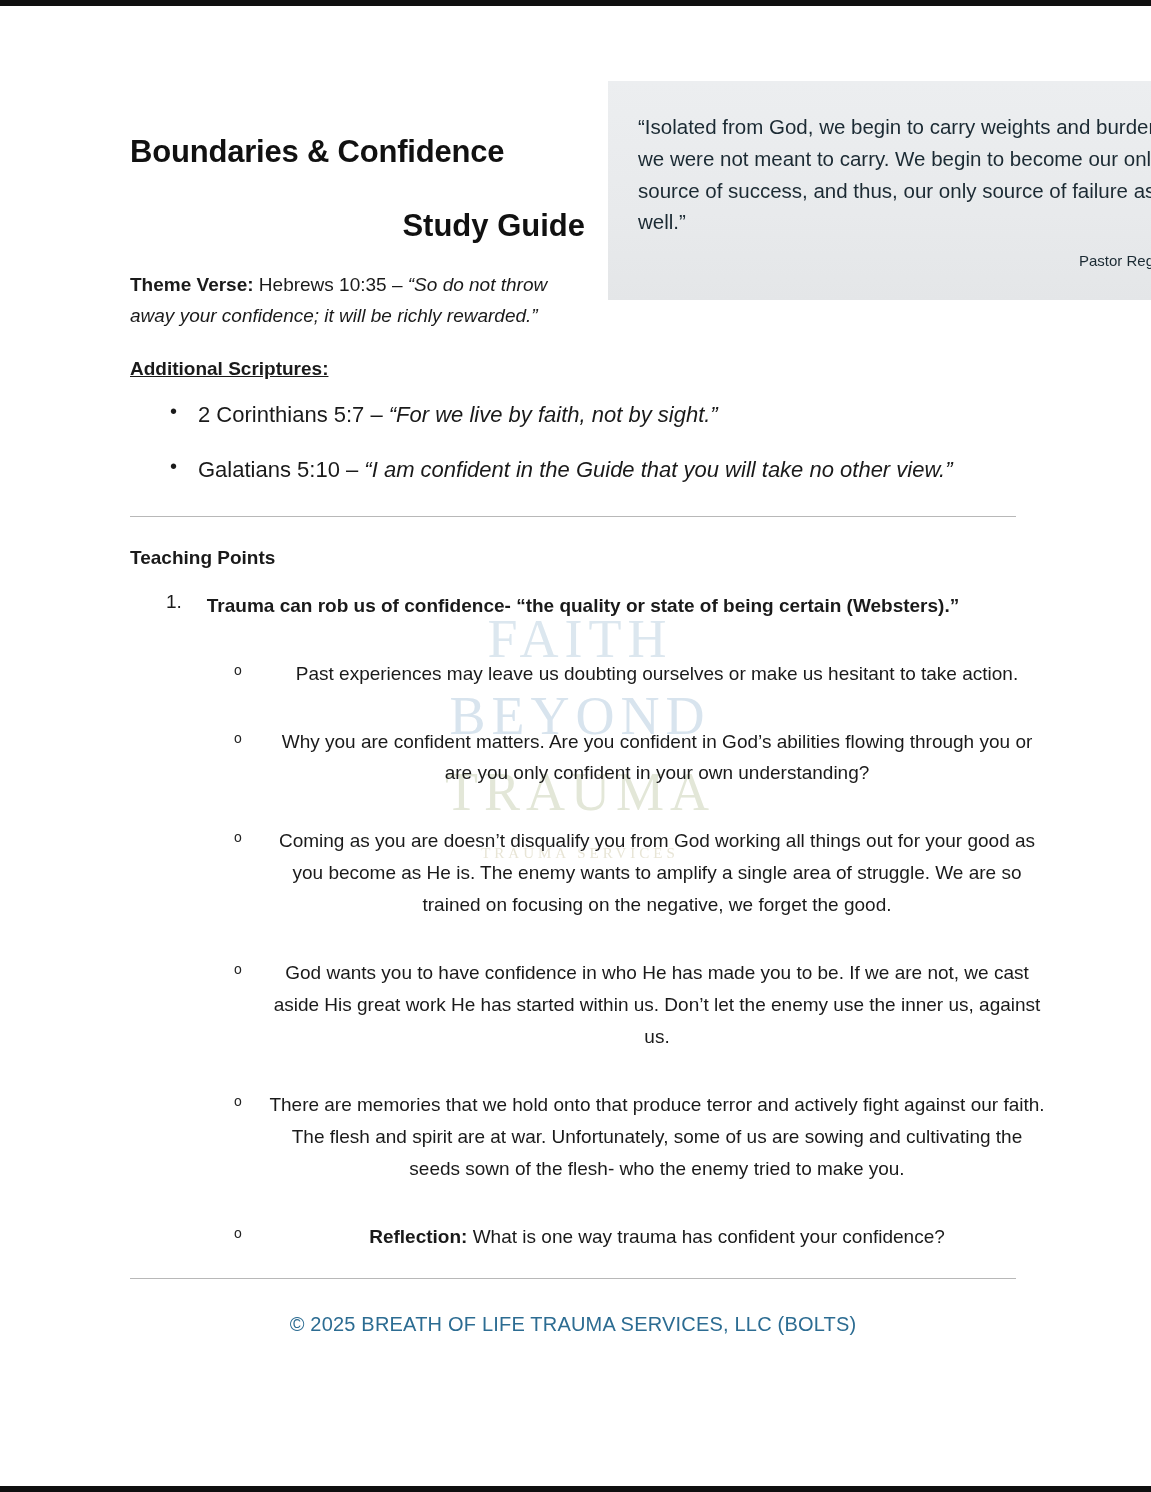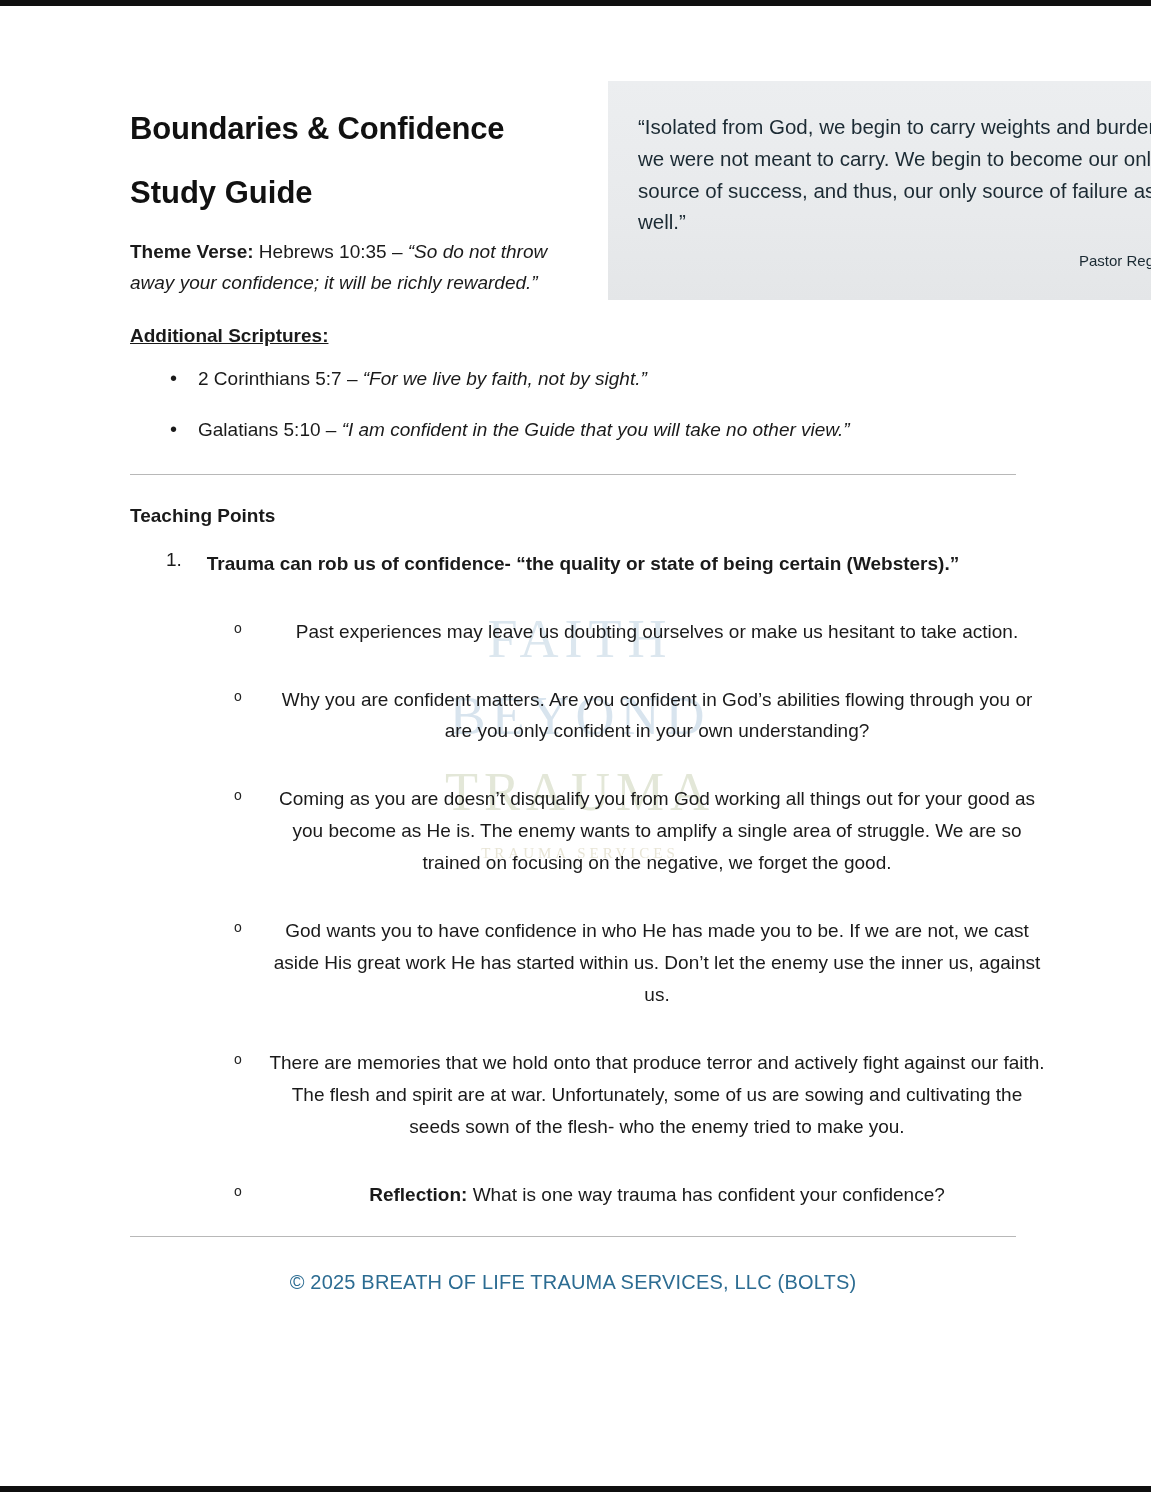--- a/index.html
+++ b/index.html
@@ -21,21 +21,21 @@
     width: 1151px;
     height: 1492px;
     background: #fff;
     box-sizing: border-box;
     border-top: 6px solid #0f0f0f;
     border-bottom: 6px solid #0f0f0f;
   }
   .content {
     position: absolute;
     left: 130px;
-    top: 52px;
+    top: 75px;
     width: 890px;
   }
 
   
   .watermark {
     position: absolute;
     left: 370px;
     top: 595px;
     width: 420px;
     text-align: center;
@@ -88,24 +88,24 @@
   
   h1.title {
     margin: 52px 0 0 0;
     font-size: 31px;
     line-height: 1.25;
     font-weight: bold;
     letter-spacing: -0.2px;
     color: #111;
   }
   h2.subtitle {
-    margin: 26px 0 0 0;
+    margin: 36px 0 0 0;
     font-size: 31px;
     font-weight: bold;
-    text-align: left;
+    text-align: right;
     width: 455px;
     color: #111;
   }
 
   .theme {
     margin-top: 26px;
     width: 430px;
     font-size: 19px;
     line-height: 1.62;
   }
@@ -119,21 +119,21 @@
     text-decoration: underline;
   }
 
   ul.scriptures {
     margin: 18px 0 0 0;
     padding-left: 68px;
     list-style: none;
   }
   ul.scriptures li {
     position: relative;
-    font-size: 19px;
+    font-size: 22px;
     line-height: 1.5;
     margin-bottom: 22px;
   }
   ul.scriptures li::before {
     content: "•";
     position: absolute;
     left: -28px;
     top: -2px;
     font-size: 20px;
   }

